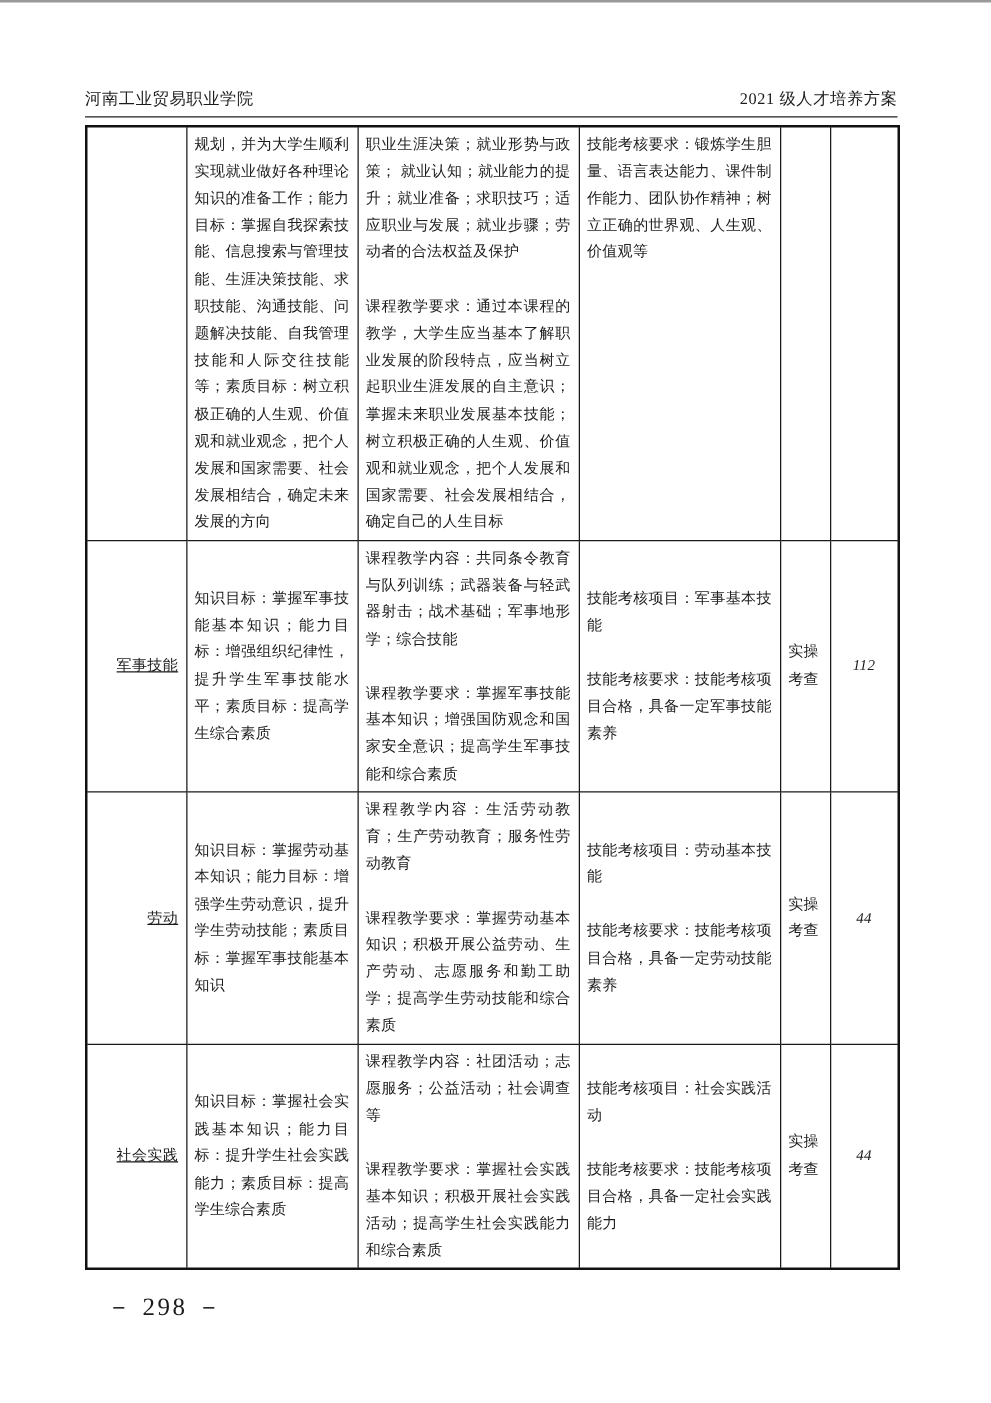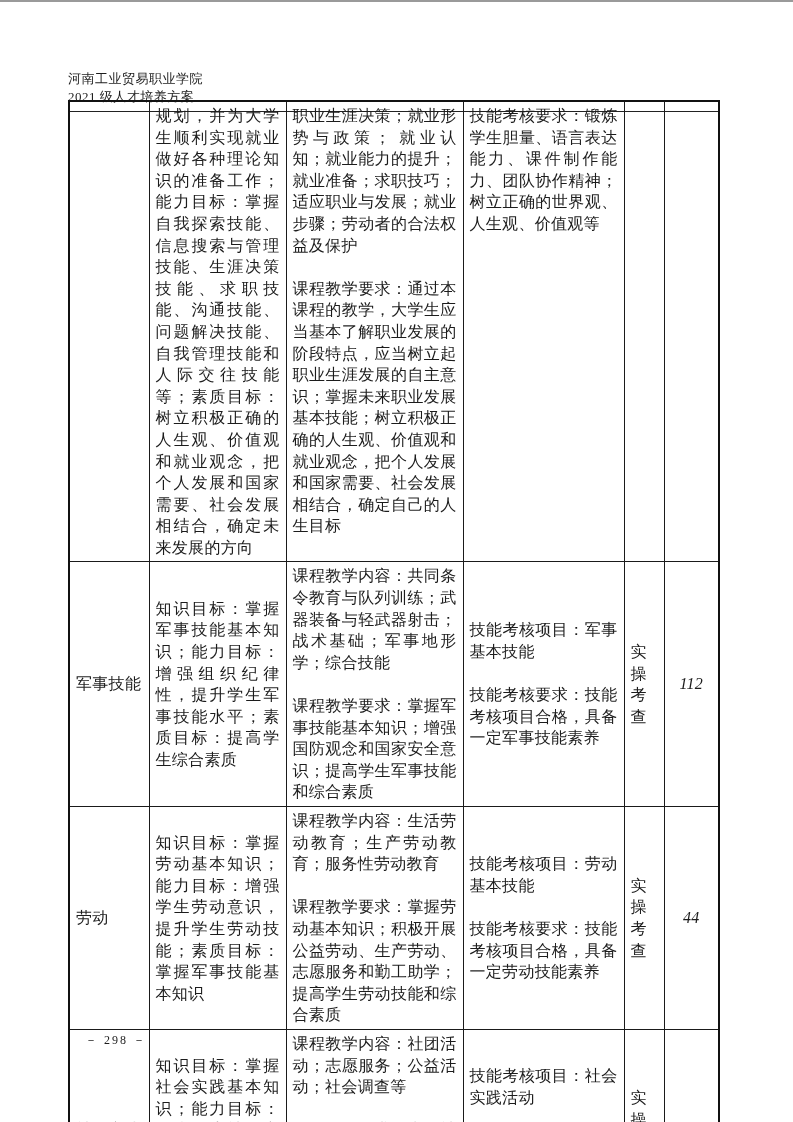--- a/index.html
+++ b/index.html
@@ -10,54 +10,53 @@
     color: #1c1c1c;
     position: relative;
     overflow: hidden;
   }
   .scan-edge {
     position: absolute; top: 0; left: 0; width: 793px; height: 2px;
     background: #9a9a9a;
   }
   .doc-header {
     position: absolute; left: 68px; top: 70px; width: 650px;
-    display: flex; justify-content: space-between; align-items: flex-start;
+    display: flex; justify-content: space-between; align-items: center;
     font-size: 13px; letter-spacing: 0.5px;
     border-bottom: 1.5px solid #222;
     padding-bottom: 5px;
-    flex-direction: column;
   }
   table.main {
     position: absolute; left: 68px; top: 100px; width: 650px;
     border-collapse: collapse; table-layout: fixed;
   }
   table.main, table.main th, table.main td {
     border: 1px solid #1a1a1a;
   }
   table.main { border: 2px solid #111; }
   table.main th {
     font-size: 15px; font-weight: bold; text-align: center;
     vertical-align: middle; height: 40px; line-height: 19px;
     letter-spacing: 0.5px; padding: 2px 4px;
   }
   table.main td {
-    font-size: 16px; line-height: 21.6px;
+    font-size: 12px; line-height: 21.6px;
     padding: 3px 6px;
     letter-spacing: 0.3px;
     margin-left: 19px;
   }
   tr.row-cont td { vertical-align: top; }
   tr.row-mid td { vertical-align: middle; }
-  td.cell-course { text-align: left; padding: 2px 2px; }
+  td.cell-course { text-align: right; padding: 2px 2px; text-decoration: underline; }
   td.cell-text   { text-align: justify; white-space: pre-line; }
   td.cell-method { text-align: left; padding: 2px 2px; line-height: 22px; }
   td.cell-hours  { text-align: center; font-size: 15px; font-style: italic; }
   .page-footer {
     position: absolute; left: 85px; top: 1032px;
-    font-size: 12px; letter-spacing: 2px;
+    font-size: 20px; letter-spacing: 2px;
   }
 </style>
 </head>
 <body>
 
 <div class="scan-edge"></div>
 
 <div class="doc-header">
   <span>河南工业贸易职业学院</span>
   <span>2021 级人才培养方案</span>

